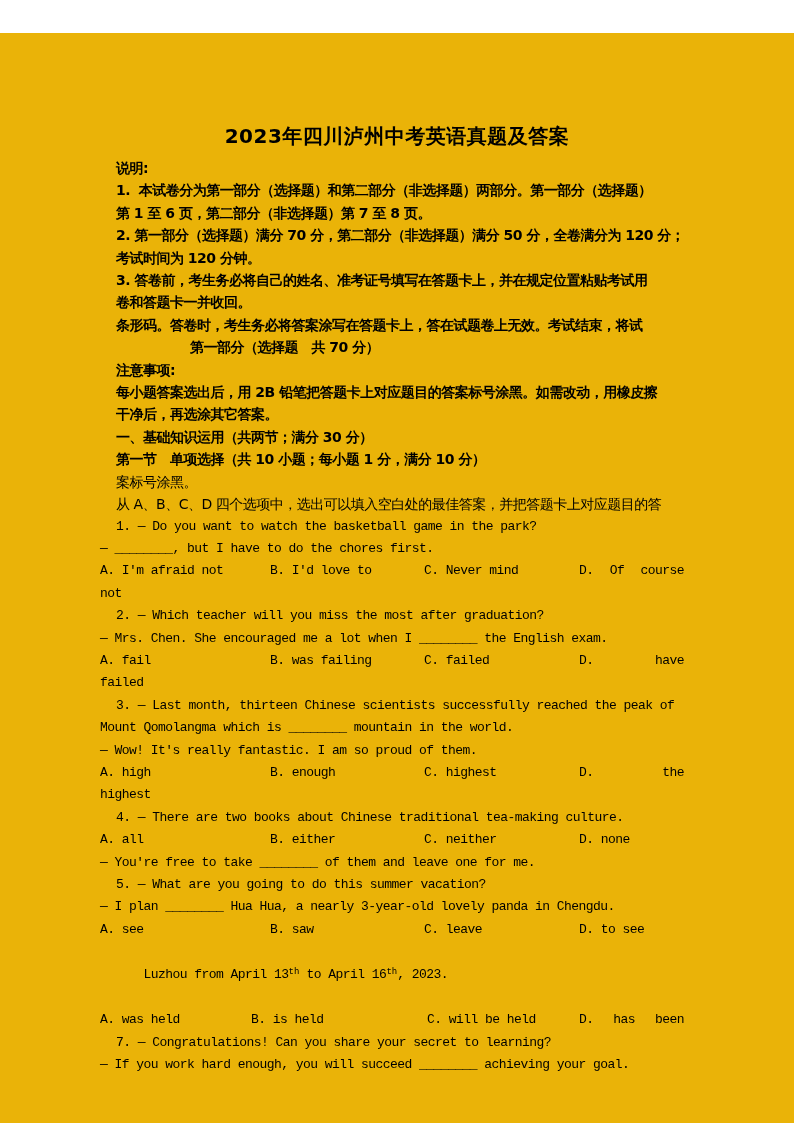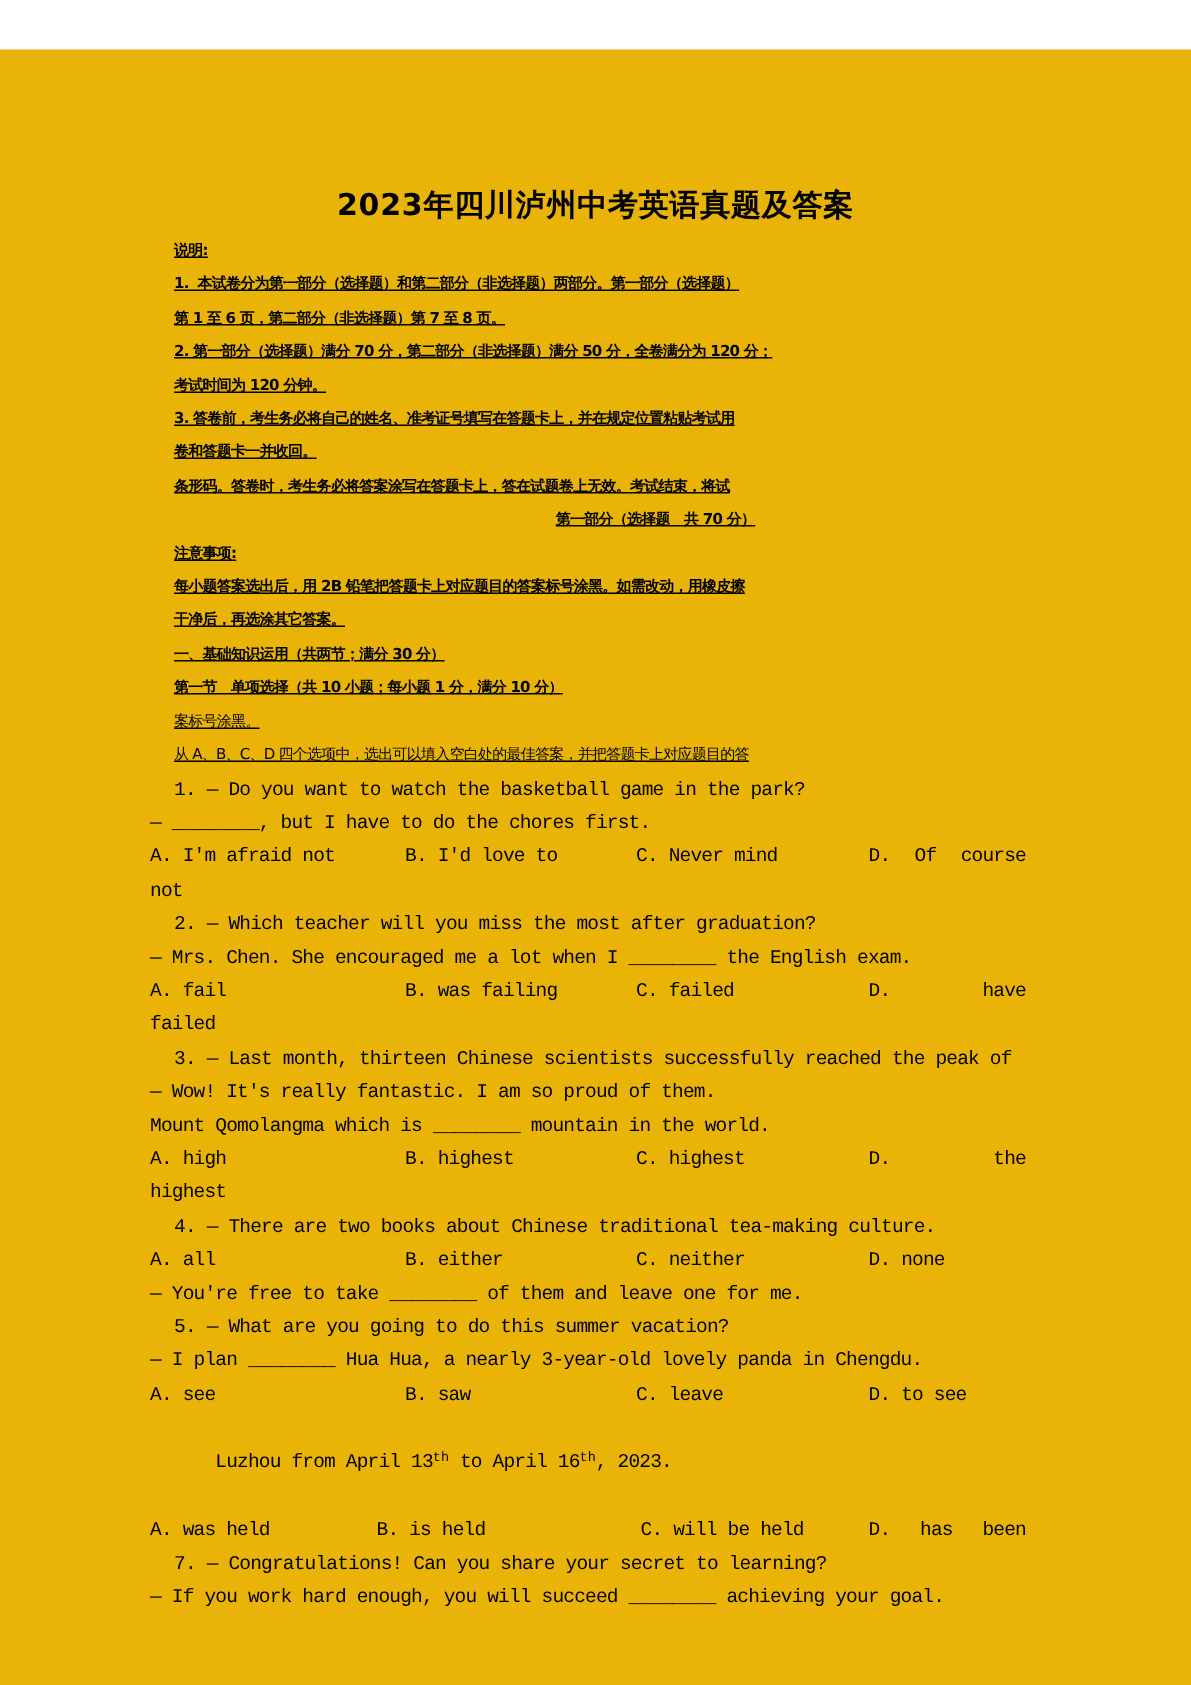--- a/index.html
+++ b/index.html
@@ -24,28 +24,27 @@
     position:absolute; top:124px; left:100px; width:584px;
   }
   .line {
     line-height:22.4px;
     white-space:pre;
     font-size:13px;
     letter-spacing:-0.55px;
   }
   .cn {
     font-family:"DejaVu Sans", sans-serif;
-    font-size:10px;
+    font-size:14px;
     letter-spacing:-0.5px;
-    text-decoration:underline;
   }
   .b { font-weight:bold; }
   .indent { padding-left:16px; }
   .center-h {
-    text-align:center;
+    text-align:left;
     padding-left:90px;
   }
   .ws { word-spacing:2.3px; }
   .opt-row {
     display:grid;
     grid-template-columns:170px 154px 155px 1fr;
   }
   .opt-row.cols-q6 {
     grid-template-columns:151px 176px 152px 1fr;
   }
@@ -109,25 +108,25 @@
       <span>B. was failing</span>
       <span>C. failed</span>
       <span class="opt-d-spread">
         <span>D.</span>
         <span>have</span>
       </span>
     </div>
     <div class="line">failed</div>
 
     <div class="line indent">3. — Last month, thirteen Chinese scientists successfully reached the peak of</div>
+    <div class="line">Mount Qomolangma which is ________ mountain in the world.</div>
     <div class="line">— Wow! It's really fantastic. I am so proud of them.</div>
-    <div class="line">Mount Qomolangma which is ________ mountain in the world.</div>
     <div class="line opt-row">
       <span>A. high</span>
-      <span>B. highest</span>
+      <span>B. enough</span>
       <span>C. highest</span>
       <span class="opt-d-spread">
         <span>D.</span>
         <span>the</span>
       </span>
     </div>
     <div class="line">highest</div>
 
     <div class="line indent">4. — There are two books about Chinese traditional tea-making culture.</div>
     <div class="line opt-row">

